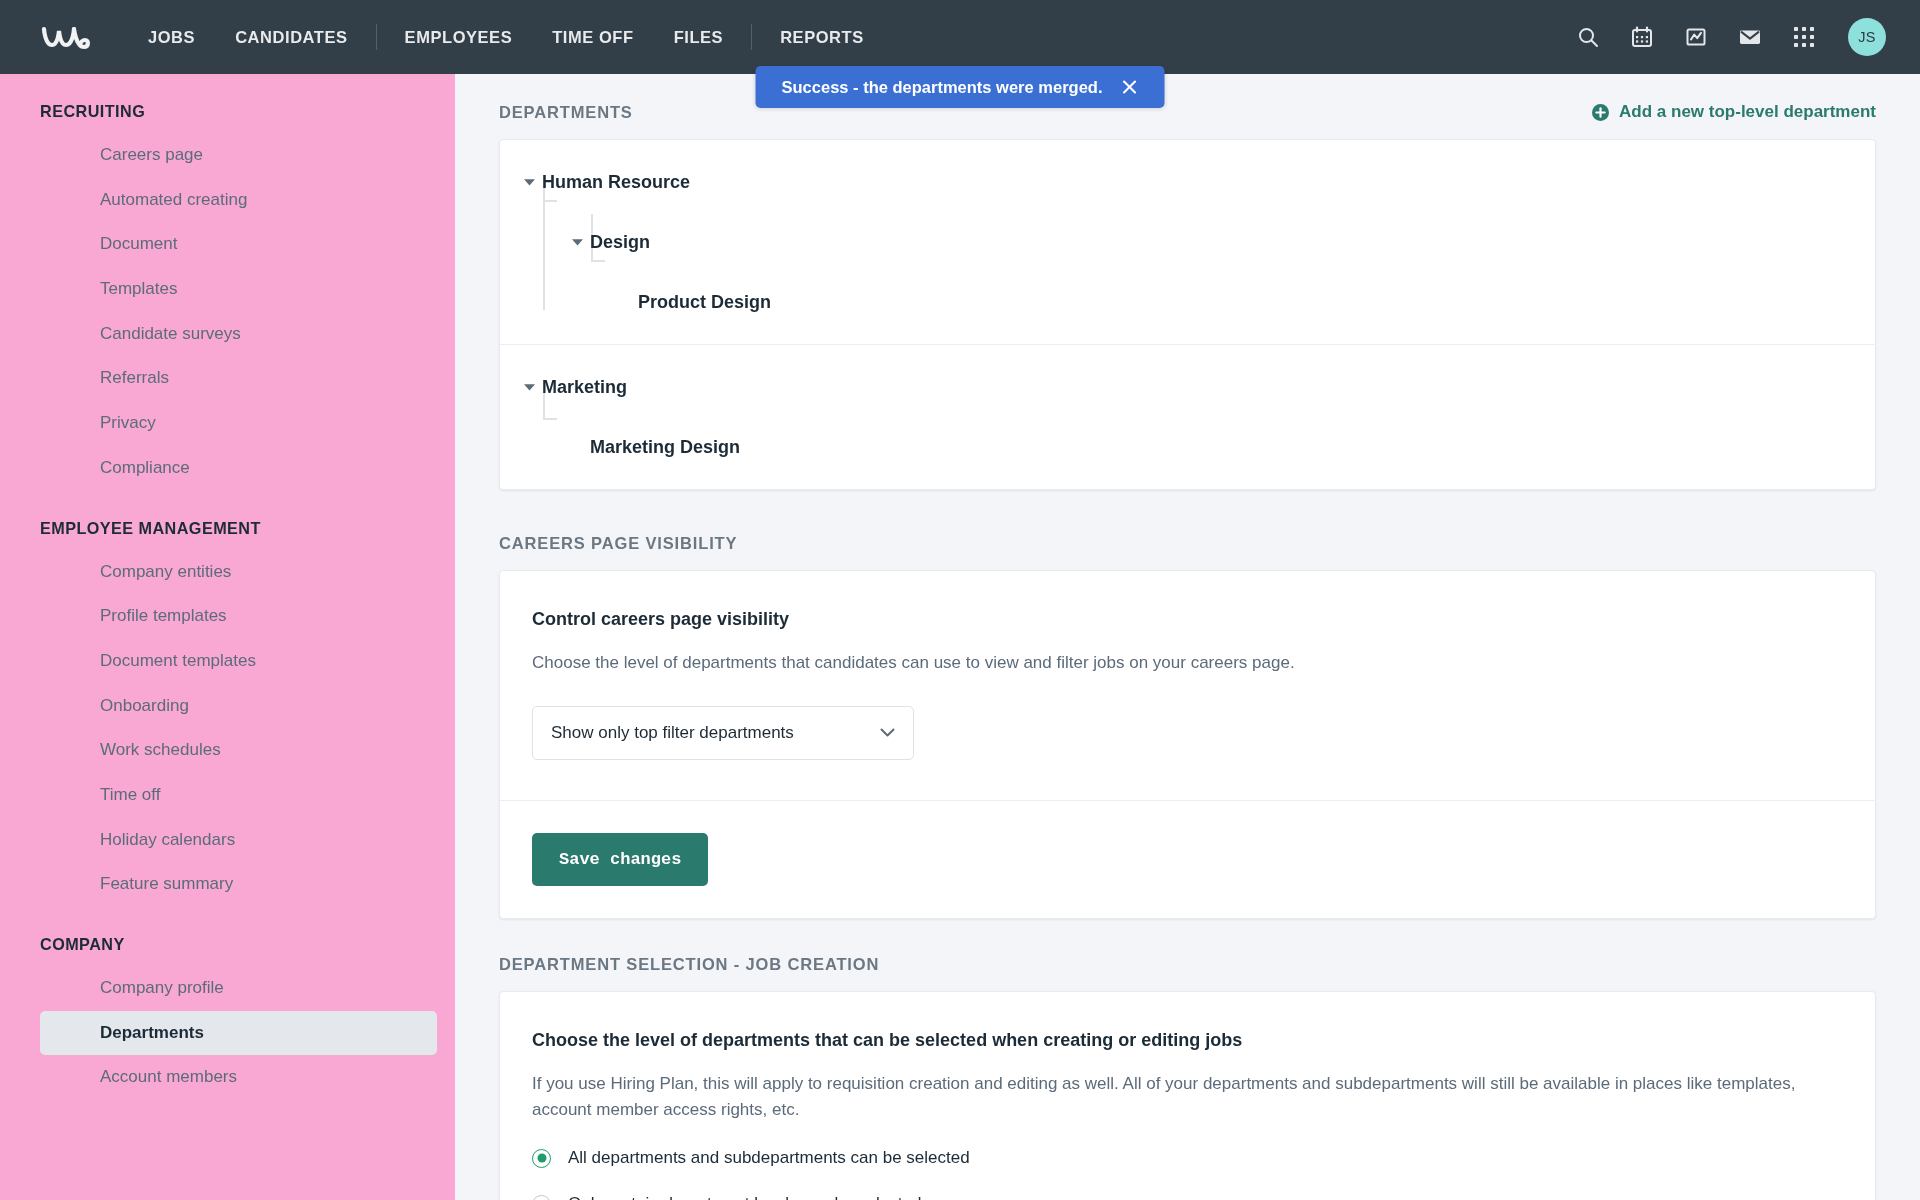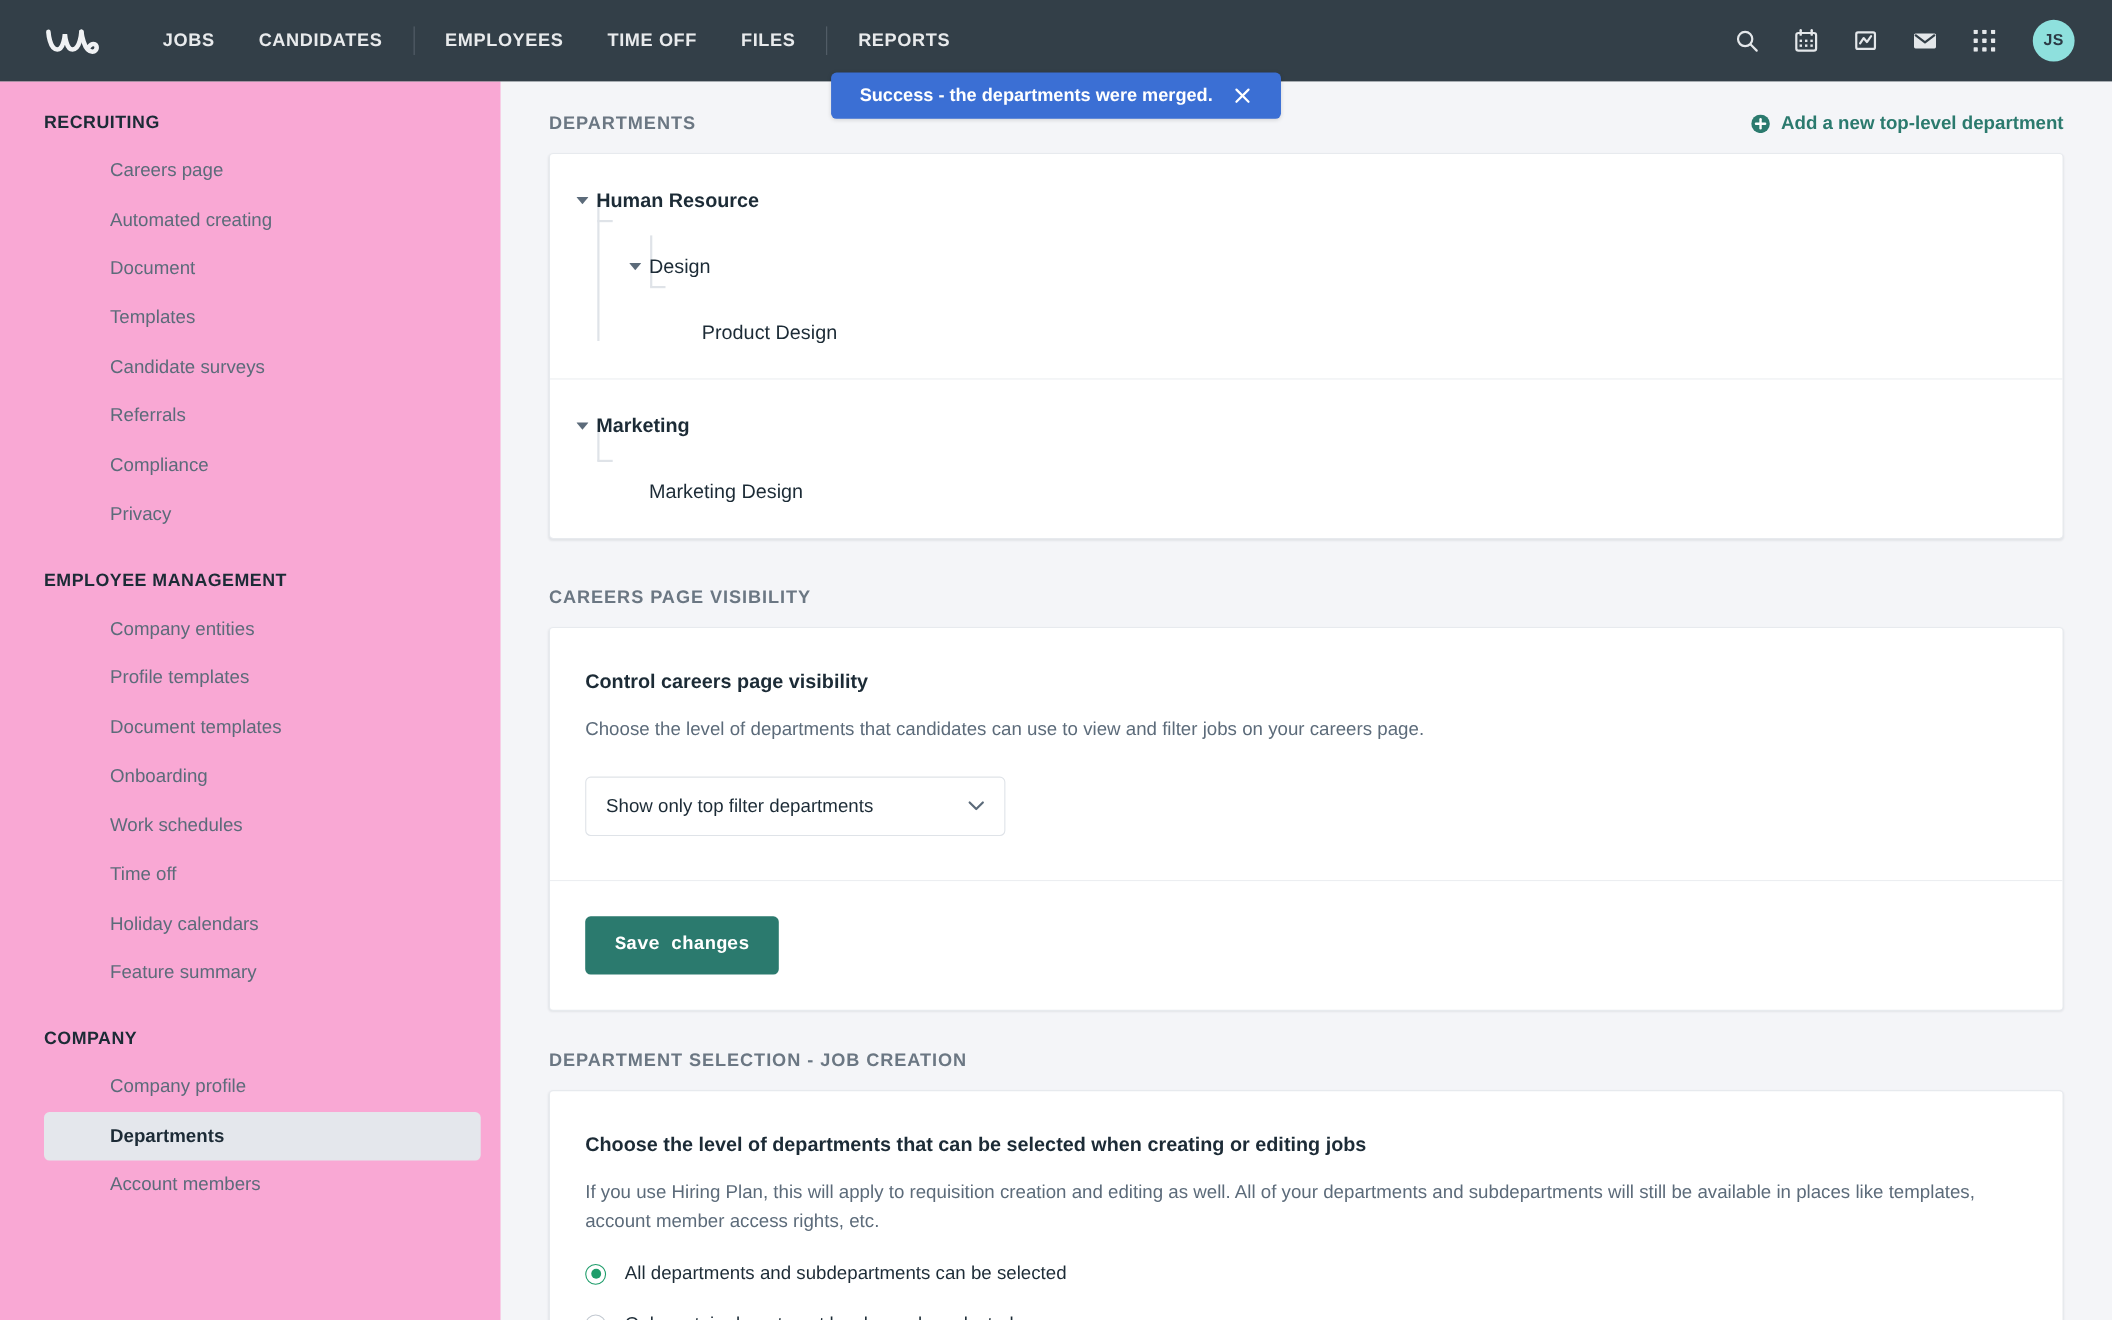--- a/index.html
+++ b/index.html
@@ -65,21 +65,21 @@
     color: #e4e7ea;
   }
   .nav-icon svg { display: block; }
   .avatar {
     width: 38px;
     height: 38px;
     border-radius: 50%;
     background: #8ee0dd;
     color: #2b3a45;
     font-size: 14.5px;
-    font-weight: 700;
+    font-weight: 400;
     display: flex;
     align-items: center;
     justify-content: center;
     cursor: pointer;
     margin-left: 4px;
     letter-spacing: 0.3px;
   }
 
   
   .toast {
@@ -184,20 +184,21 @@
   
   .dept-group { padding: 26px 0 26px 0; position: relative; }
   .dept-group + .dept-group { border-top: 1px solid #eceef1; }
   .dept-row {
     display: flex;
     align-items: center;
     font-size: 18px;
     color: #1c2b36;
     min-height: 32px;
     position: relative;
+    font-weight: bold;
   }
   .dept-row.lvl0 { padding-left: 22px; font-weight: 700; }
   .dept-row.lvl1 { padding-left: 70px; margin-top: 28px; }
   .dept-row.lvl2 { padding-left: 118px; margin-top: 28px; }
   .caret {
     width: 14px;
     height: 14px;
     margin-right: 6px;
     display: flex;
     align-items: center;
@@ -376,22 +377,22 @@
 
   <div class="sidebar">
 
     <div class="side-group-title">RECRUITING</div>
     <div class="side-item">Careers page</div>
     <div class="side-item">Automated creating</div>
     <div class="side-item">Document</div>
     <div class="side-item">Templates</div>
     <div class="side-item">Candidate surveys</div>
     <div class="side-item">Referrals</div>
+    <div class="side-item">Privacy</div>
     <div class="side-item">Compliance</div>
-    <div class="side-item">Privacy</div>
 
     <div class="side-group-title spaced">EMPLOYEE MANAGEMENT</div>
     <div class="side-item">Company entities</div>
     <div class="side-item">Profile templates</div>
     <div class="side-item">Document templates</div>
     <div class="side-item">Onboarding</div>
     <div class="side-item">Work schedules</div>
     <div class="side-item">Time off</div>
     <div class="side-item">Holiday calendars</div>
     <div class="side-item">Feature summary</div>

